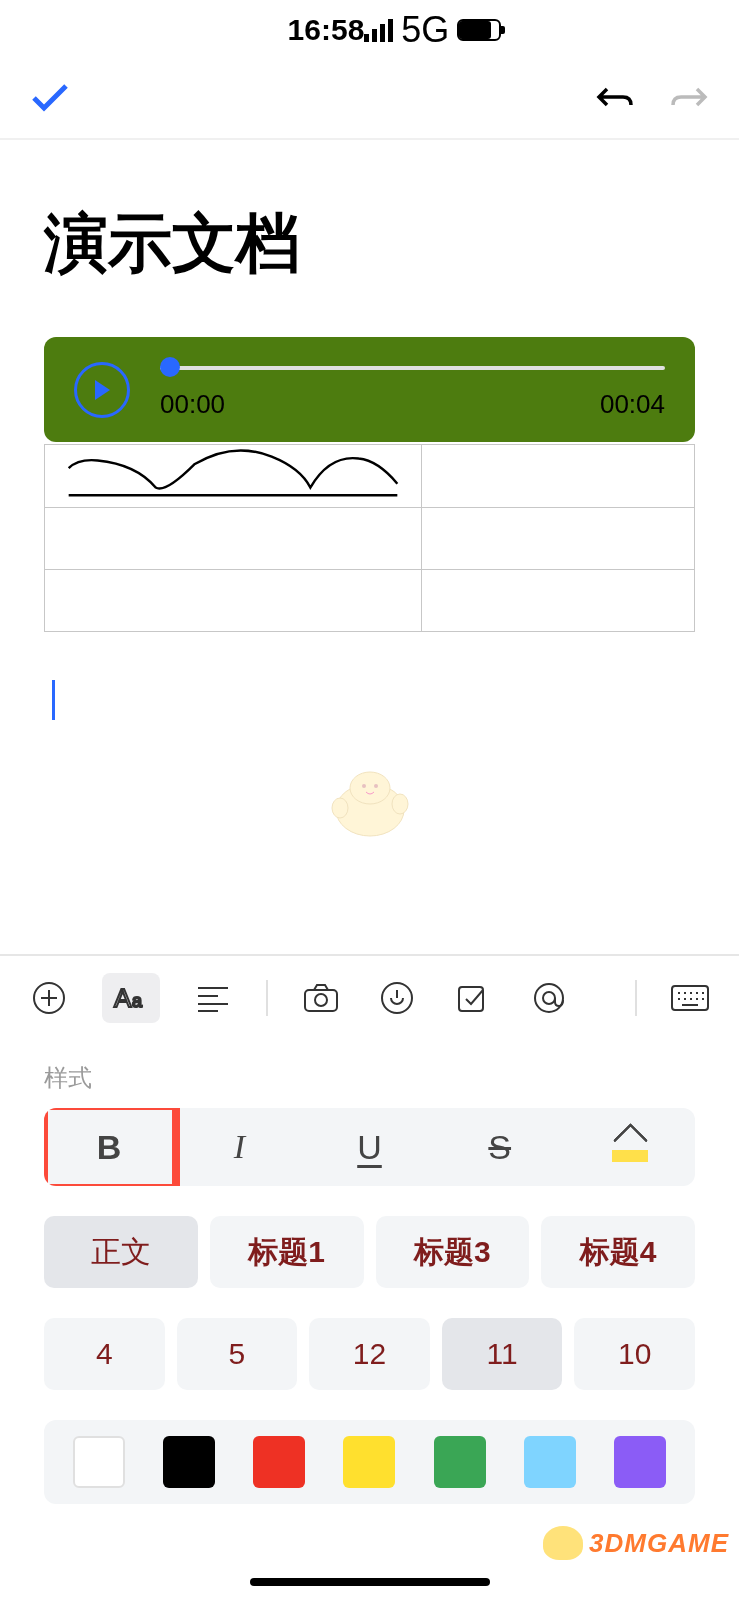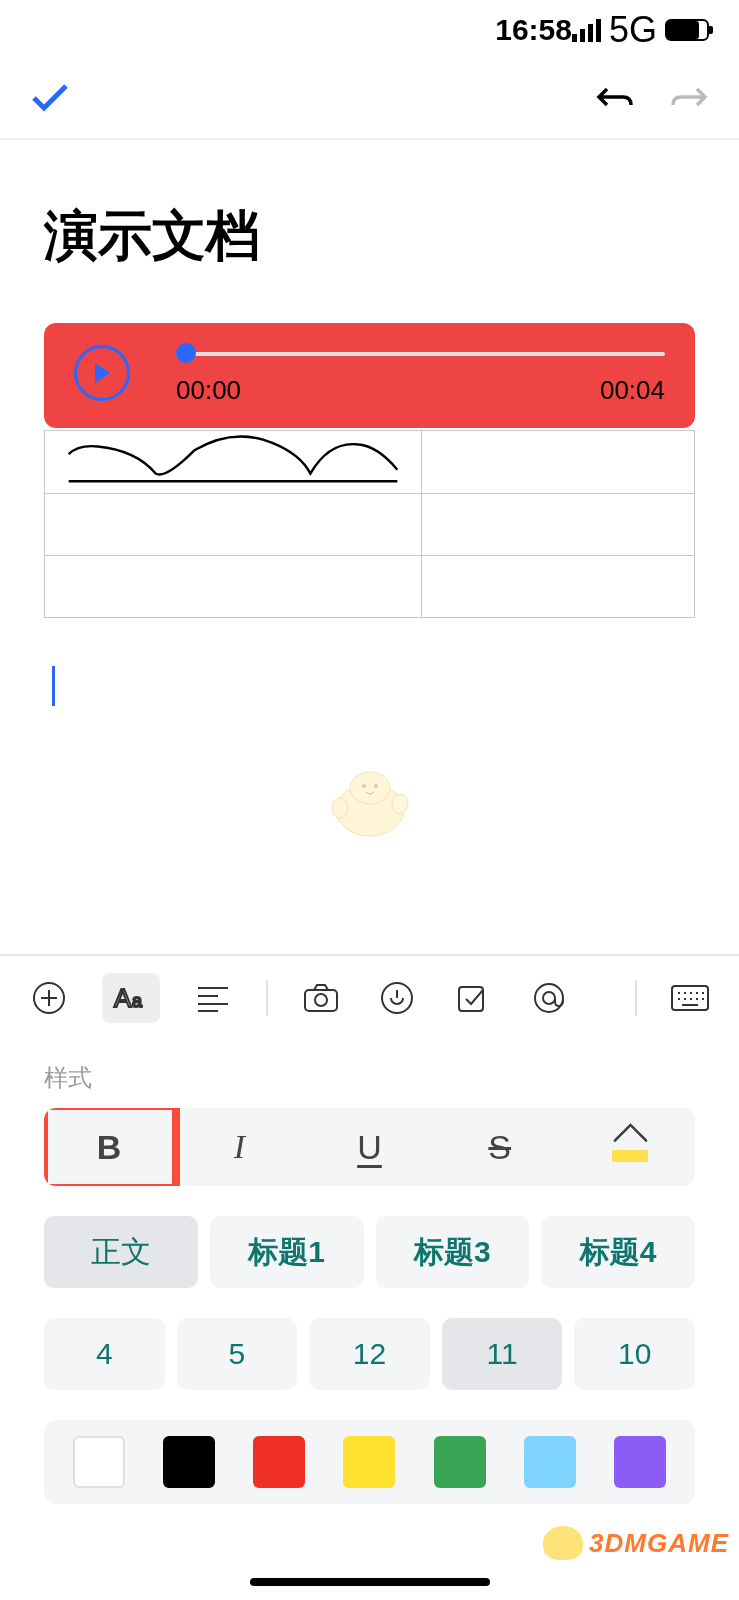--- a/index.html
+++ b/index.html
@@ -1,40 +1,40 @@
 <!DOCTYPE html>
 <html><head>
 <meta charset="utf-8">
 <style>
 * { margin:0; padding:0; box-sizing:border-box; font-family:-apple-system,Helvetica,Arial,sans-serif; }
 body { width:739px; height:1600px; background:#fff; position:relative; overflow:hidden; }
 
 
-.status-bar { display:flex; justify-content:flex-end; align-items:center; height:60px; padding:0 30px; }
+.status-bar { display:flex; justify-content:center; align-items:center; height:60px; padding:0 30px; }
 .status-time { font-size:30px; font-weight:600; margin-left:50px; }
 .status-right { display:flex; align-items:center; gap:8px; }
 .signal-bars { display:flex; align-items:flex-end; gap:3px; }
 .signal-bars span { width:5px; background:#000; }
 .sb1{height:8px;} .sb2{height:13px;} .sb3{height:18px;background:#ccc;} .sb4{height:23px;background:#ccc;}
 .net-label { font-size:36px; font-weight:500; }
 .battery { width:44px; height:22px; border:2px solid #000; border-radius:6px; position:relative; }
 .battery::after { content:''; position:absolute; right:-6px; top:5px; width:4px; height:8px; background:#000; border-radius:0 2px 2px 0; }
 .battery-fill { width:80%; height:100%; background:#000; border-radius:3px; }
 
 
 .top-toolbar { display:flex; justify-content:space-between; align-items:center; height:80px; padding:0 30px; border-bottom:2px solid #f0f0f0; }
 .top-toolbar svg { stroke:#000; }
 .check-icon svg { stroke:#2968ff; stroke-width:5; }
 .undo-redo { display:flex; gap:34px; }
 .redo-icon svg { stroke:#bbb; }
 
 
 .editor { padding:30px 44px 0; }
-.doc-title { font-size:54px; font-weight:700; margin-top:30px; margin-bottom:50px; }
-.audio-card { background:#ef4444; border-radius:12px; padding:22px 30px; display:flex; gap:46px; }
+.doc-title { font-size:64px; font-weight:700; margin-top:30px; margin-bottom:50px; }
+.audio-card { background:#4d7c0f; border-radius:12px; padding:22px 30px; display:flex; align-items:center; gap:30px; }
 .play-btn { width:56px; height:56px; border:3px solid #2968ff; border-radius:50%; display:flex; align-items:center; justify-content:center; }
 .play-btn svg { fill:#2968ff; }
 .audio-track { flex:1; }
 .slider { position:relative; height:16px; margin-bottom:14px; }
 .slider-line { position:absolute; top:7px; left:0; right:0; height:4px; background:#e0e0e0; border-radius:2px; }
 .slider-thumb { position:absolute; left:0; top:-2px; width:20px; height:20px; background:#2968ff; border-radius:50%; }
 .audio-times { display:flex; justify-content:space-between; font-size:26px; color:#000; }
 
 .tbl { width:100%; border-collapse:collapse; margin-top:2px; }
 .tbl td { border:1px solid #c7c7c7; height:62px; }
@@ -57,21 +57,21 @@
 .style-panel { position:absolute; left:0; right:0; top:1040px; bottom:0; background:#fff; padding:22px 44px 15px; }
 .panel-label { font-size:24px; color:#9a9a9a; margin-bottom:14px; }
 
 .style-row { display:flex; gap:0; background:#f3f5f7; border-radius:12px; overflow:hidden; margin-bottom:30px; position:relative; }
 .style-btn { flex:1; height:78px; display:flex; align-items:center; justify-content:center; font-size:34px; color:#444; }
 .highlight-box { position:absolute; left:-4px; top:-6px; width:140px; height:90px; border:8px solid #fc4a3a; pointer-events:none; }
 .hl-mark { width:36px; height:30px; background:linear-gradient(transparent 60%, #ffe04a 60%); position:relative; }
 .hl-mark::before { content:''; position:absolute; left:6px; top:-4px; width:22px; height:22px; border:3px solid #444; transform:rotate(45deg); border-bottom:none; border-right:none; border-radius:2px; }
 
 .heading-row, .size-row { display:flex; gap:12px; margin-bottom:30px; }
-.chip { flex:1; height:72px; background:#f3f5f7; border-radius:10px; display:flex; align-items:center; justify-content:center; font-size:30px; color:#0f766e; }
+.chip { flex:1; height:72px; background:#f3f5f7; border-radius:10px; display:flex; align-items:center; justify-content:center; font-size:30px; color:#7f1d1d; }
 .chip.active { background:#e4e6ea; }
 .size-row .chip { font-size:30px; }
 
 .color-row { display:flex; gap:0; background:#f3f5f7; border-radius:12px; padding:16px 10px; }
 .swatch-wrap { flex:1; display:flex; justify-content:center; }
 .swatch { width:52px; height:52px; border-radius:6px; }
 .swatch.white { background:#fff; border:2px solid #e0e0e0; }
 
 .home-ind { position:absolute; left:50%; bottom:14px; transform:translateX(-50%); width:240px; height:8px; background:#000; border-radius:4px; }
 

